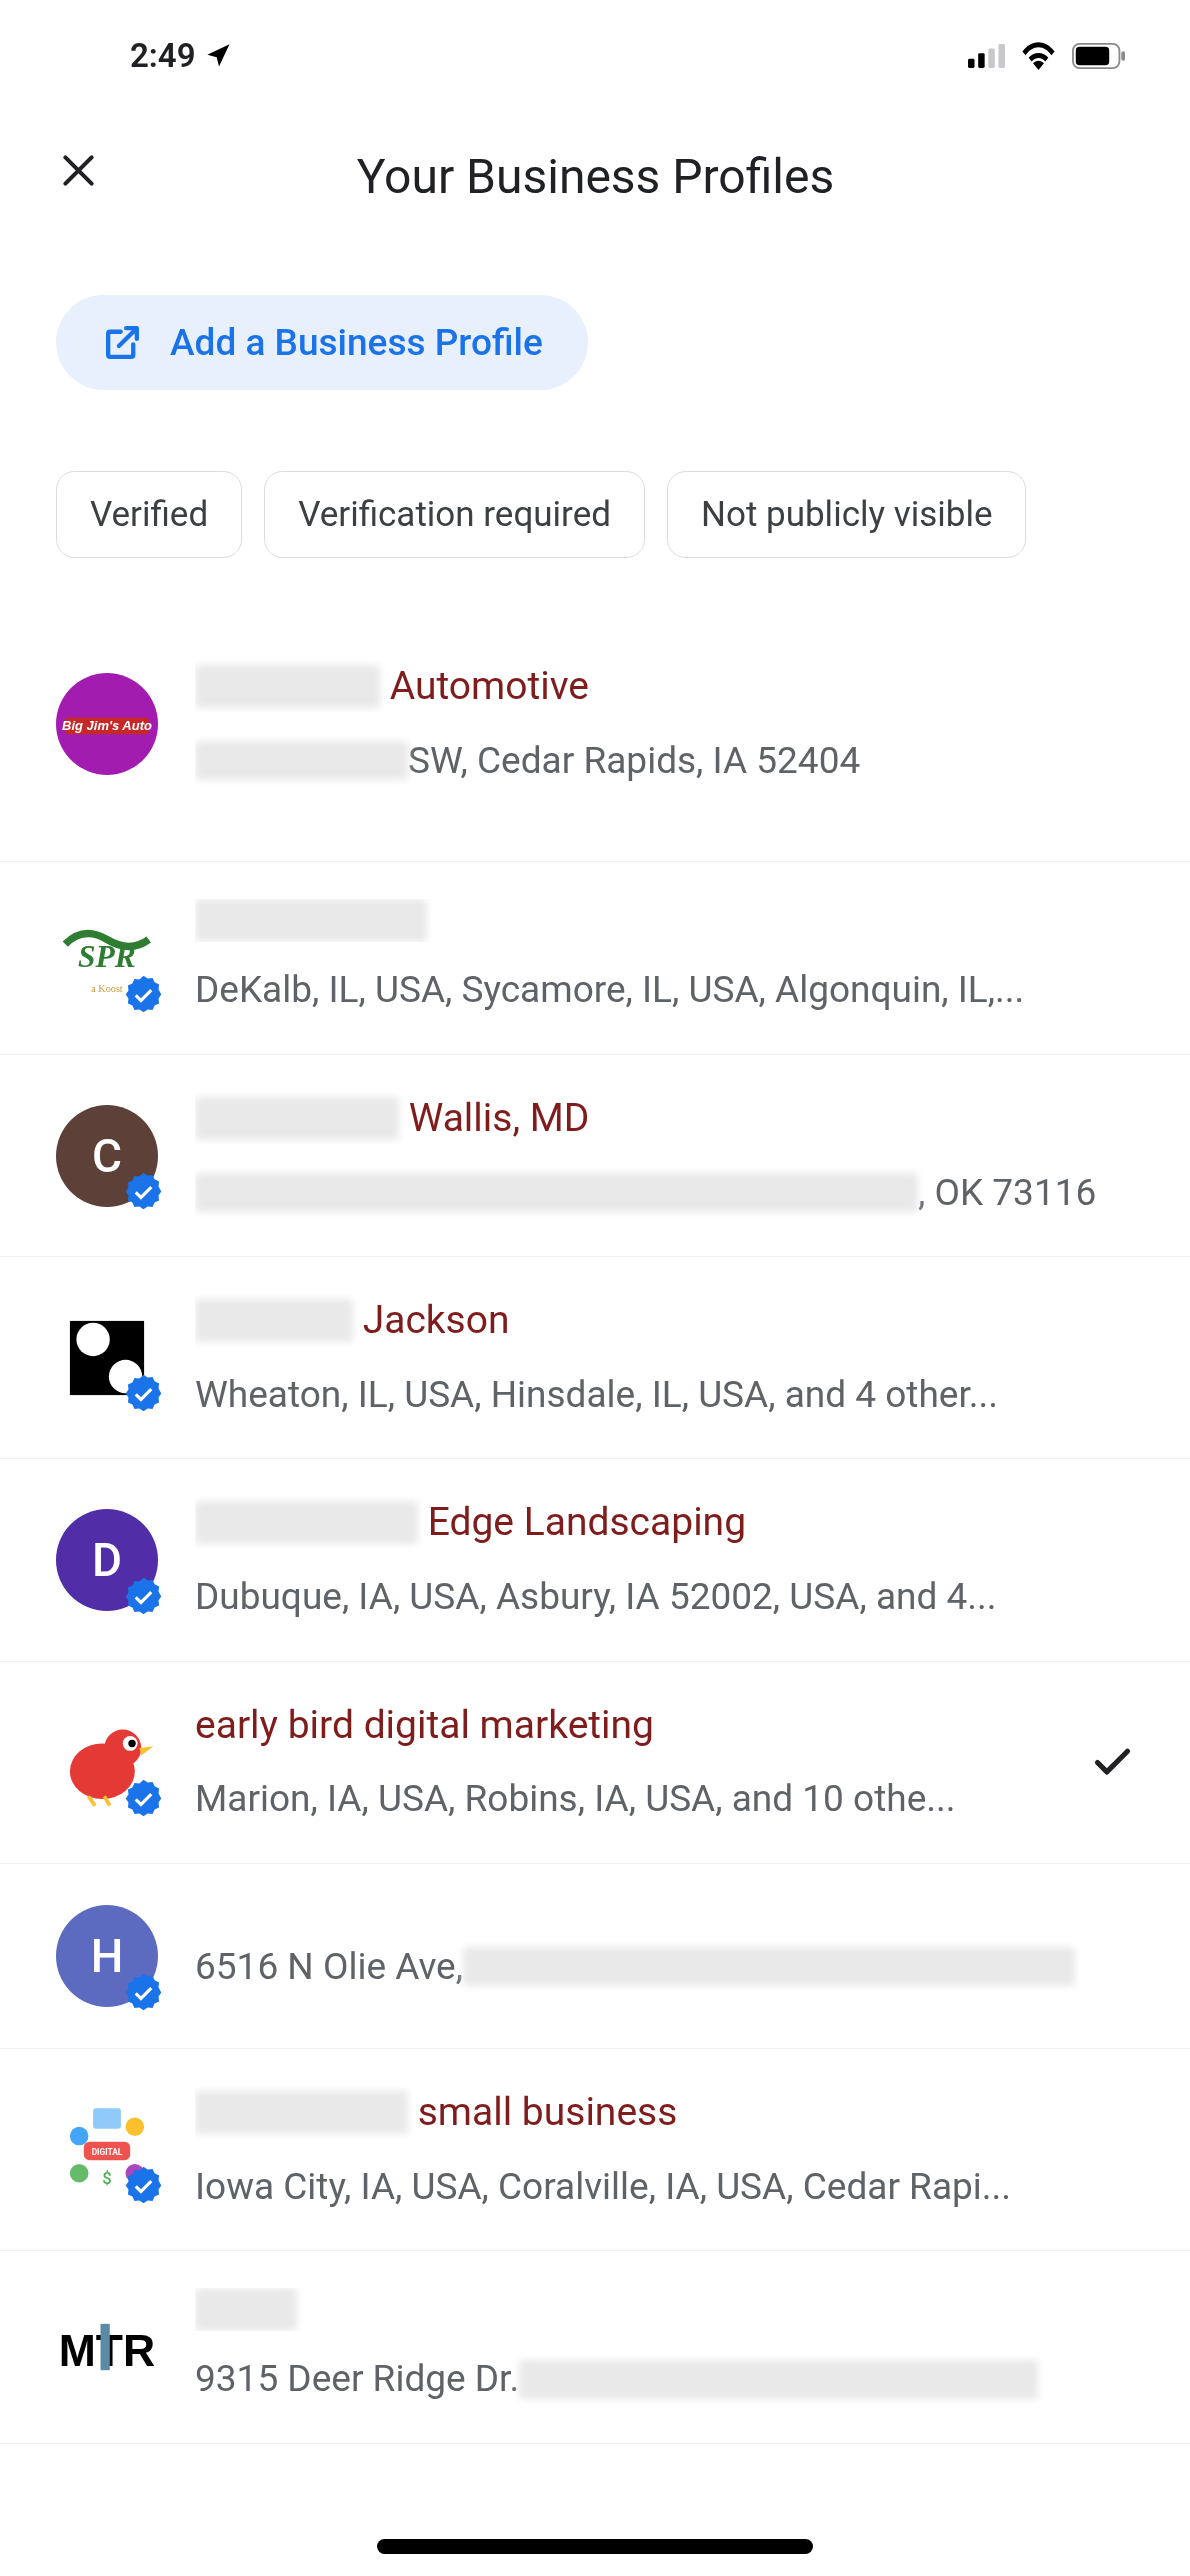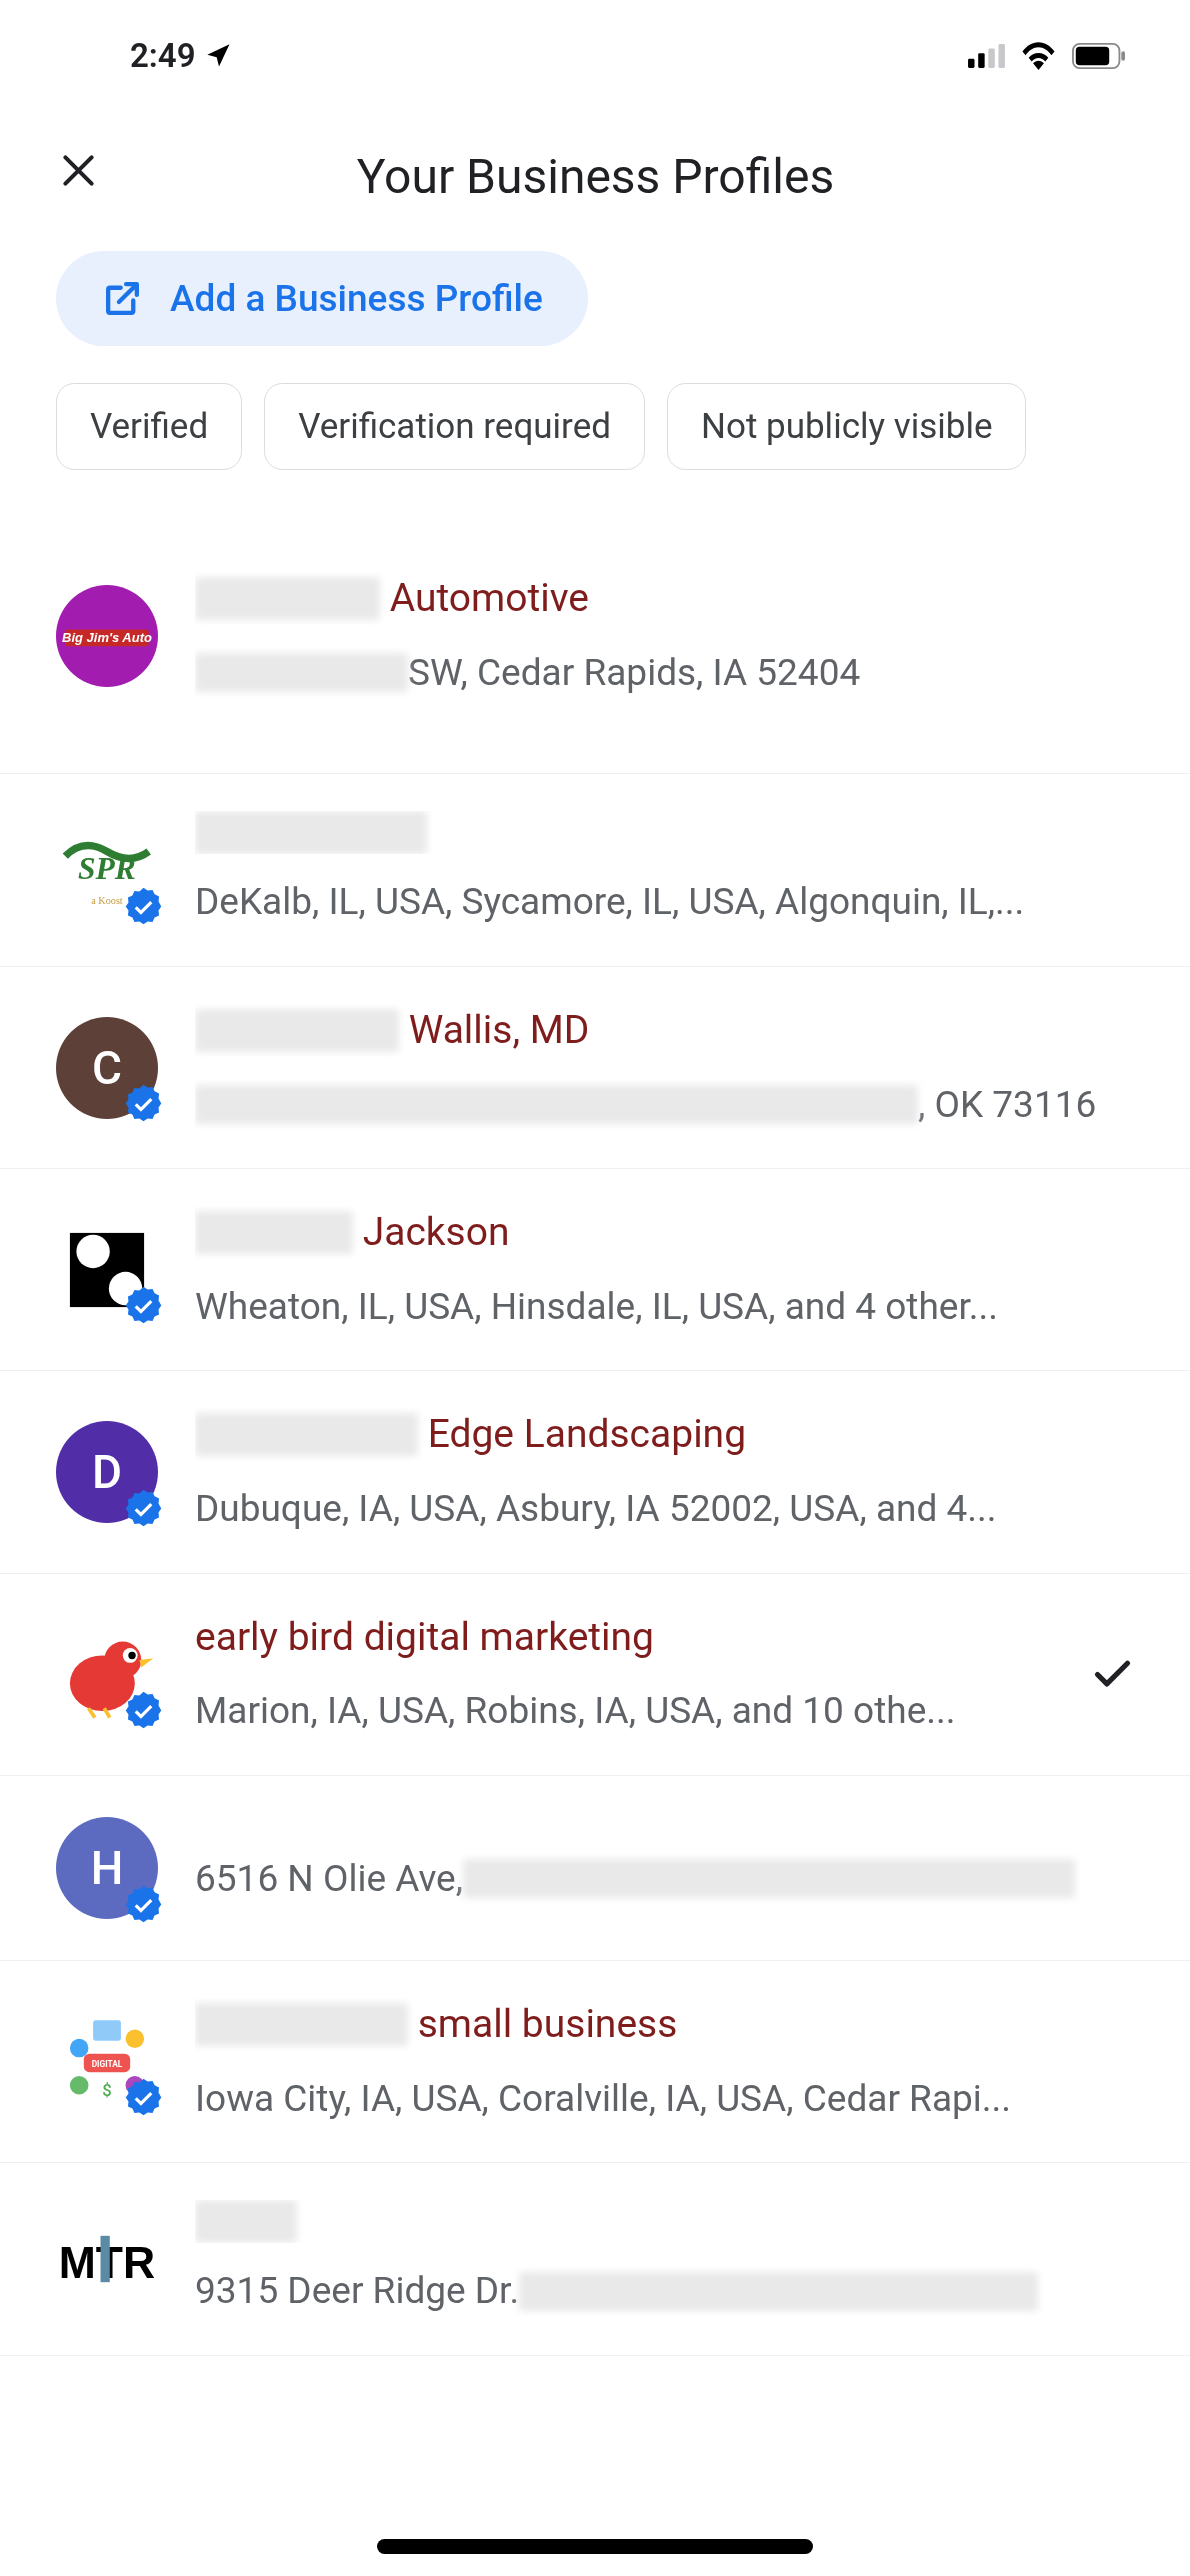--- a/index.html
+++ b/index.html
@@ -4,23 +4,23 @@
 <style>
   * { box-sizing: border-box; margin: 0; padding: 0; }
   html, body { width: 1191px; height: 2576px; font-family: -apple-system, BlinkMacSystemFont, "Segoe UI", Roboto, Helvetica, Arial, sans-serif; background: #fff; color: #202124; }
   .status-bar { height: 111px; display: flex; justify-content: space-between; align-items: center; padding: 0 65px 0 130px; font-size: 33px; font-weight: 600; }
   .status-left { display: flex; align-items: center; gap: 9.3px; }
   .status-right { display: flex; align-items: center; gap: 15px; }
   .header { display: flex; align-items: flex-start; padding: 37px 56px 46px 56px; }
   .close-btn { font-size: 52px; font-weight: 300; line-height: 1; cursor: pointer; width: 56px; }
   .title { flex: 1; text-align: center; font-size: 48px; font-weight: 400; color: #202124; margin-left: -56px; }
   .add-chip-row { padding: 0 56px 37px 56px; }
-  .add-chip { display: inline-flex; align-items: center; gap: 26px; background: #e8f0fe; color: #1a73e8; border-radius: 56px; padding: 26px 45px; font-size: 37px; font-weight: 500; cursor: pointer; }
+  .add-chip { display: inline-flex; align-items: center; gap: 26px; background: #e8f0fe; color: #1a73e8; border-radius: 56px; padding: 26px 45px; font-size: 37px; font-weight: 500; cursor: pointer; margin-top: 44px; }
   .filters { display: flex; gap: 22px; padding: 0 56px 46px 56px; }
-  .filter-chip { border: 1.9px solid #dadce0; border-radius: 18.5px; padding: 22px 33px; font-size: 35px; color: #3c4043; background: #fff; cursor: pointer; }
+  .filter-chip { border: 1.9px solid #dadce0; border-radius: 18.5px; padding: 22px 33px; font-size: 35px; color: #3c4043; background: #fff; cursor: pointer; margin-top: 44px; }
   .list-item { display: flex; align-items: center; padding: 37px 56px; border-bottom: 0.9px solid #f0f0f0; cursor: pointer; min-height: 185px; }
   .list-item.first { border-top: none; padding-top: 56px; padding-bottom: 74px; }
   .avatar-wrap { position: relative; width: 102px; height: 102px; flex-shrink: 0; margin-right: 37px; }
   .avatar { width: 102px; height: 102px; border-radius: 50%; display: flex; align-items: center; justify-content: center; font-size: 46px; font-weight: 500; color: #fff; overflow: hidden; }
   .avatar.square { border-radius: 0; }
   .badge { position: absolute; bottom: -5.6px; right: -5.6px; width: 41px; height: 41px; }
   .item-body { flex: 1; min-width: 0; }
   .item-title { font-size: 39px; color: #7f1d1d; line-height: 1.35; white-space: nowrap; overflow: hidden; text-overflow: ellipsis; display: flex; align-items: center; gap: 0; }
   .item-sub { font-size: 37px; color: #5f6368; line-height: 1.45; white-space: nowrap; overflow: hidden; text-overflow: ellipsis; margin-top: 21px; display: flex; align-items: center; gap: 0; }
   .blur-box { display: inline-block; background: #e9e9e9; filter: blur(3.7px); border-radius: 3.7px; }

